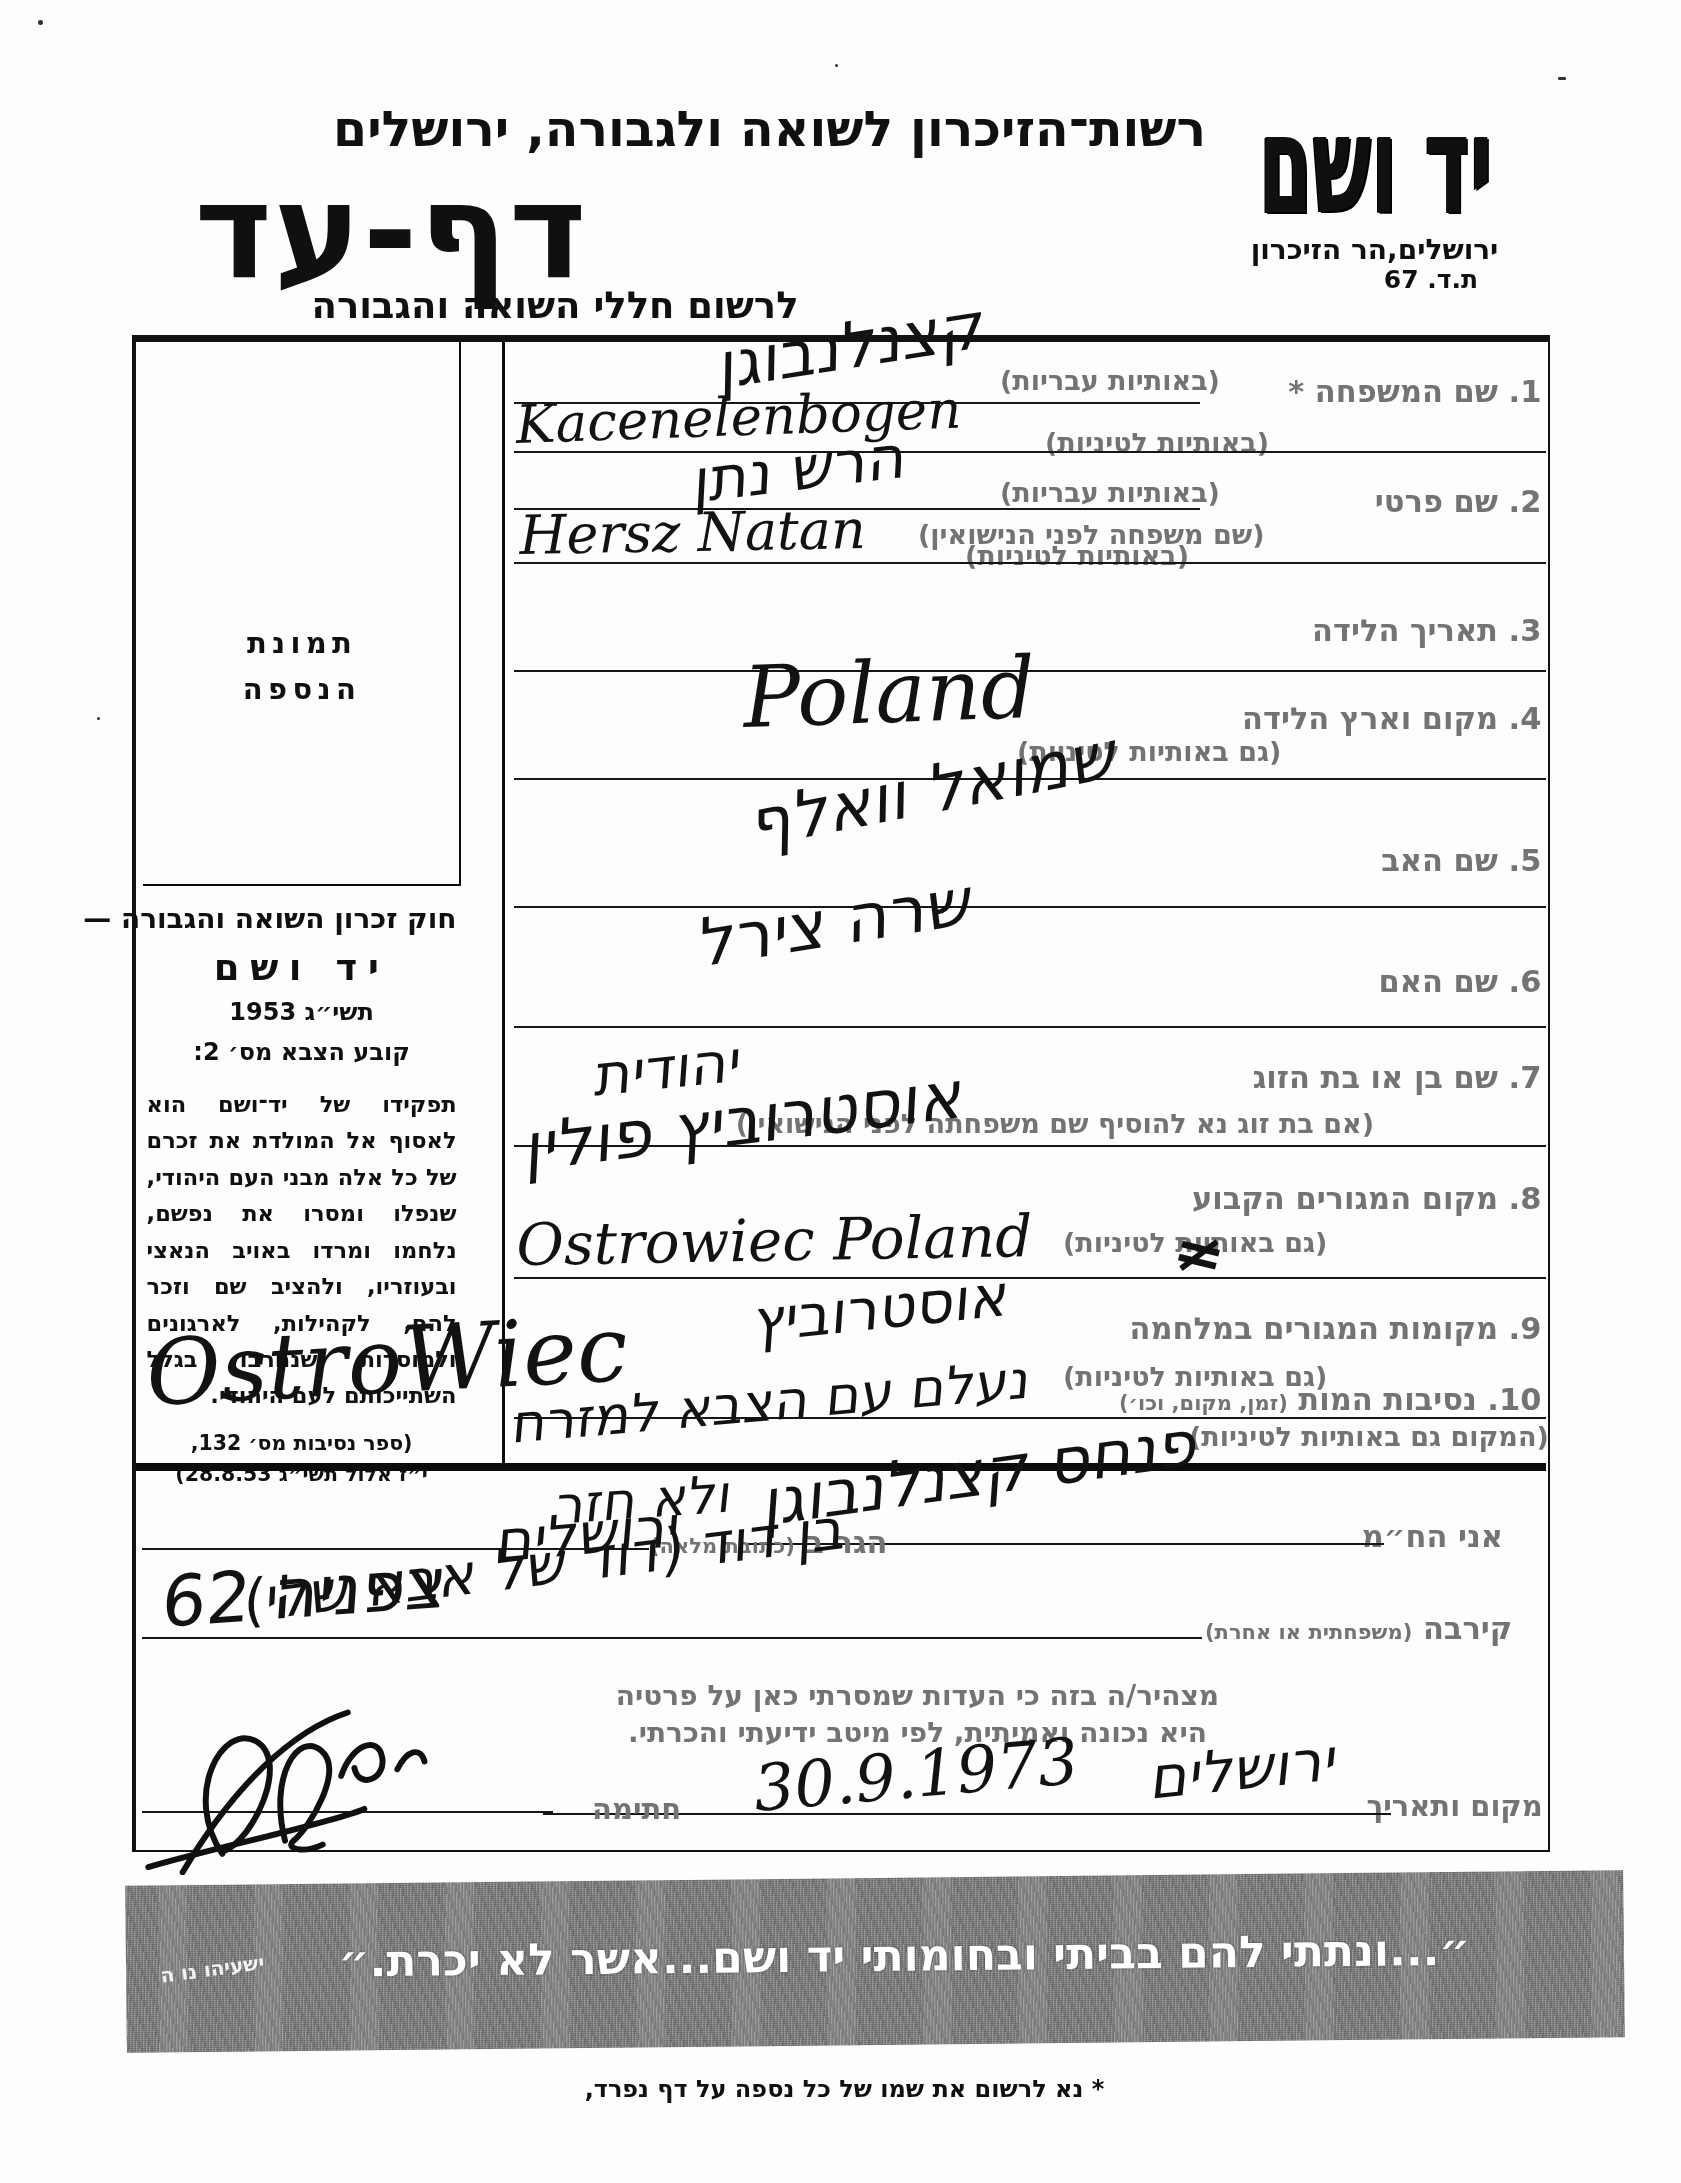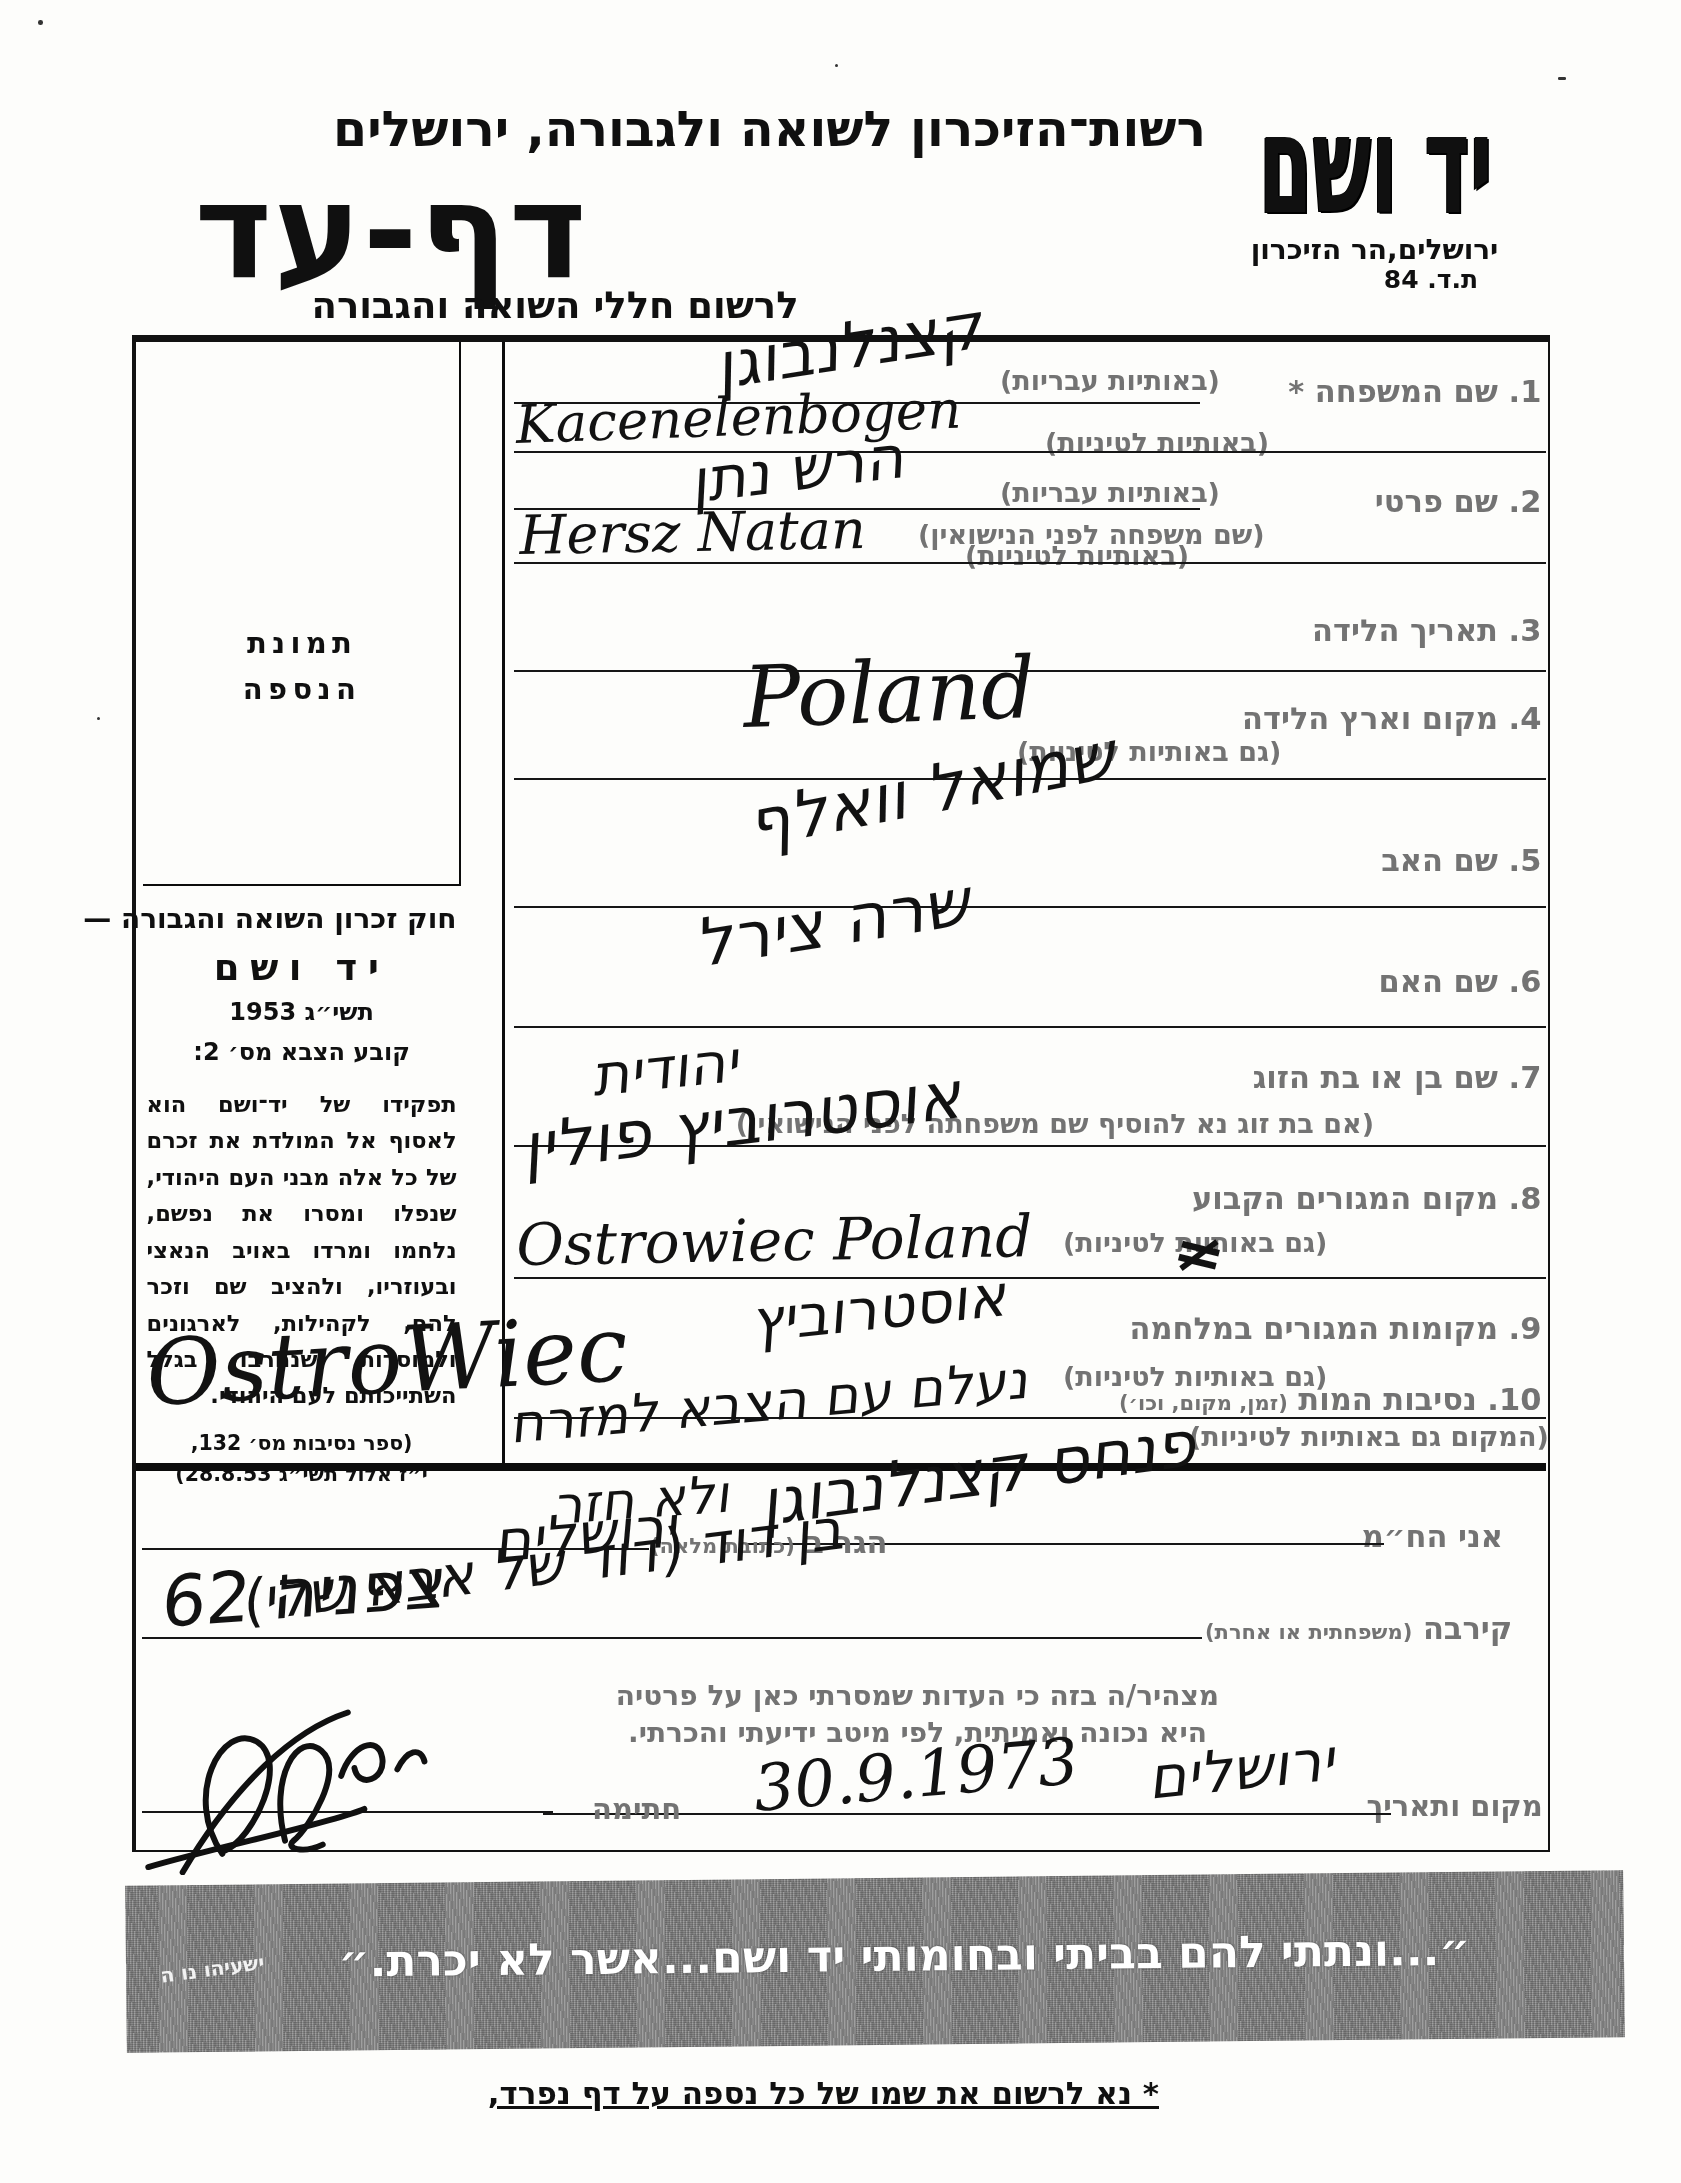--- a/index.html
+++ b/index.html
@@ -65,21 +65,21 @@
   <div class="abs" style="left:156px;top:101px;width:1050px;direction:rtl;text-align:right;font-size:49px;font-weight:bold;white-space:nowrap;">רשות־הזיכרון לשואה ולגבורה, ירושלים</div>
 
   <div class="abs" style="left:151px;top:154px;width:437px;direction:rtl;font-size:132px;font-weight:bold;white-space:nowrap;letter-spacing:1.3px;">דף-עד</div>
 
   <div class="abs" style="left:257px;top:284px;width:596px;direction:rtl;text-align:center;font-size:37px;font-weight:bold;white-space:nowrap;">לרשום חללי השואה והגבורה</div>
 
   <div class="abs" style="left:1245px;top:85px;width:278px;text-align:center;direction:rtl;font-size:99px;font-weight:bold;white-space:nowrap;transform:scale(0.78,1.38);transform-origin:center top;text-shadow:2px 1.3px 0 #000,-1.3px 0.7px 0 #000;">יד ושם</div>
 
   <div class="abs" style="left:1222px;top:233px;width:305px;text-align:center;direction:rtl;font-size:28px;font-weight:bold;white-space:nowrap;">ירושלים,הר הזיכרון</div>
 
-  <div class="abs" style="left:1335px;top:265px;width:192px;text-align:center;direction:rtl;font-size:25px;font-weight:bold;white-space:nowrap;">ת.ד. 84</div>
+  <div class="abs" style="left:1335px;top:265px;width:192px;text-align:center;direction:rtl;font-size:25px;font-weight:bold;white-space:nowrap;">ת.ד. 67</div>
 
   <div class="form-box">
 
     <div class="thick" style="left:366px;top:0;width:2.6px;height:1125px;"></div>
     <div class="thick" style="left:323px;top:0;width:2px;height:543px;"></div>
     <div class="thick" style="left:6.6px;top:542px;width:318px;height:2px;"></div>
 
     <div class="abs" style="left:60px;top:278px;width:212px;text-align:center;direction:rtl;font-size:29px;font-weight:bold;letter-spacing:5.3px;line-height:1.6;">
       <div>תמונת</div>
       <div>הנספה</div>
@@ -199,16 +199,16 @@
         <path d="M395 120 C 410 90, 430 86, 436 108"></path>
       </g>
     </svg>
   </div>
 
   <div class="banner">
     <div class="banner-quote">״...ונתתי להם בביתי ובחומותי יד ושם...אשר לא יכרת.״</div>
     <div class="banner-attr">ישעיהו נו ה</div>
   </div>
 
-  <div class="abs" style="left:530px;top:2075px;width:629px;direction:rtl;text-align:center;font-size:31px;font-weight:bold;white-space:nowrap;text-decoration:underline;">* נא לרשום את שמו של כל נספה על דף נפרד,</div>
+  <div class="abs" style="left:530px;top:2075px;width:629px;direction:rtl;text-align:center;font-size:24px;font-weight:bold;white-space:nowrap;">* נא לרשום את שמו של כל נספה על דף נפרד,</div>
 
 </div>
 
 
 </body></html>

